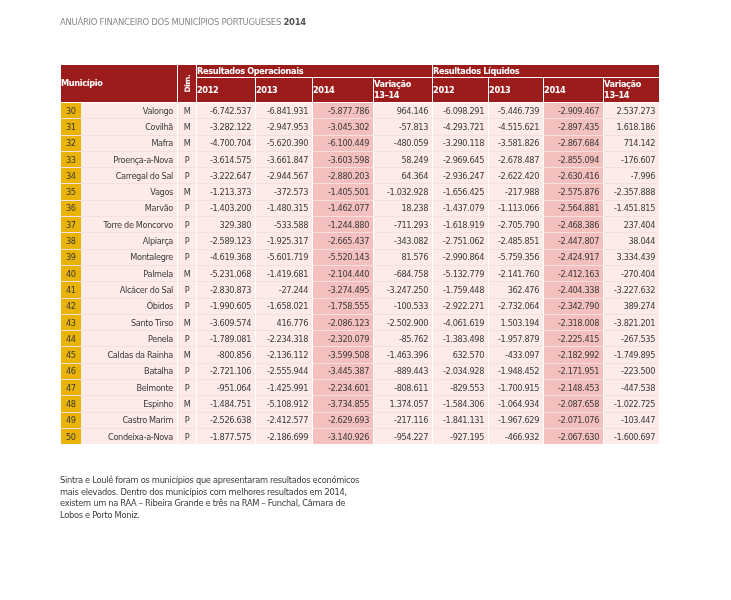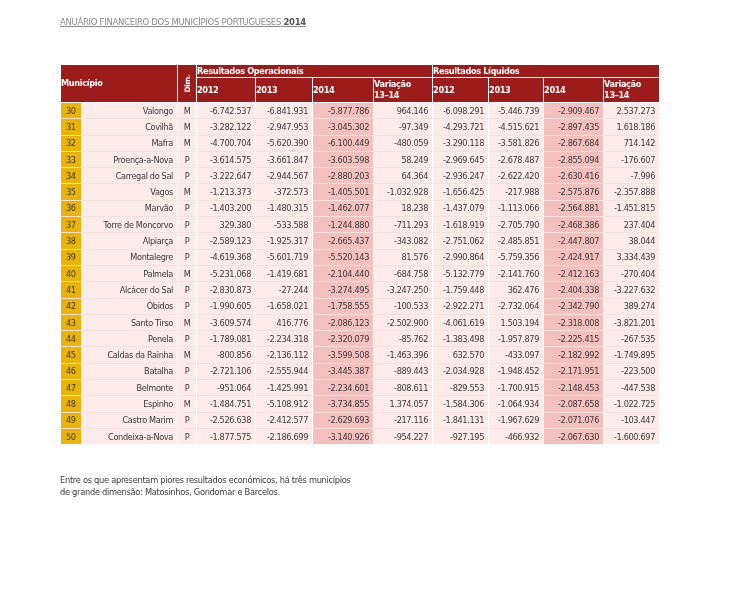--- a/index.html
+++ b/index.html
@@ -1,17 +1,17 @@
 <!DOCTYPE html>
 <html><head>
 <meta charset="utf-8">
 <style>
   html,body{margin:0;padding:0;background:#ffffff;}
   body{width:731px;height:600px;position:relative;overflow:hidden;font-family:"DejaVu Sans",sans-serif;}
-  .doc-header{position:absolute;left:60px;top:17px;font-size:8.5px;color:#8a8a8a;letter-spacing:-0.3px;white-space:nowrap;text-decoration:underline;}
+  .doc-header{position:absolute;left:60px;top:17px;font-size:8.5px;color:#8a8a8a;letter-spacing:-0.3px;white-space:nowrap;}
   .doc-header b{color:#555;font-weight:bold;}
   table{position:absolute;left:60px;top:64px;border-collapse:collapse;table-layout:fixed;width:599px;font-size:8.2px;letter-spacing:-0.35px;}
   th{background:#9c1b1b;color:#ffffff;font-weight:bold;border:1px solid #ffffff;padding:0;text-align:left;line-height:11px;}
   th.group{height:12px;}
   th.sub{height:24px;}
   th.dim .v{display:inline-block;transform:rotate(-90deg);font-size:7.5px;}
   td{height:15.3px;padding:0 4px;border-left:1px solid #ffffff;border-right:1px solid #ffffff;border-top:1px solid #f6e0de;color:#3a3a3a;white-space:nowrap;overflow:hidden;background:#fcebe9;text-align:right;}
   td.rank{text-align:left;padding-left:5px;background:#eab308;border-right:none;}
   td.name{text-align:right;padding-left:2px;border-left:none;}
   td.dimc{text-align:center;}
@@ -73,21 +73,21 @@
         <td class="hl">-2.909.467</td>
         <td>2.537.273</td>
       </tr>
       <tr>
         <td class="rank">31</td>
         <td class="name">Covilhã</td>
         <td class="dimc">M</td>
         <td>-3.282.122</td>
         <td>-2.947.953</td>
         <td class="hl">-3.045.302</td>
-        <td>-97.349</td>
+        <td>-57.813</td>
         <td>-4.293.721</td>
         <td>-4.515.621</td>
         <td class="hl">-2.897.435</td>
         <td>1.618.186</td>
       </tr>
       <tr>
         <td class="rank">32</td>
         <td class="name">Mafra</td>
         <td class="dimc">M</td>
         <td>-4.700.704</td>
@@ -330,14 +330,14 @@
         <td>-954.227</td>
         <td>-927.195</td>
         <td>-466.932</td>
         <td class="hl">-2.067.630</td>
         <td>-1.600.697</td>
       </tr>
     </tbody>
 </table>
 
 <div class="note">
-  <p>Entre os que apresentam piores resultados económicos, há três municípios de grande dimensão: Matosinhos, Gondomar e Barcelos.</p>
+  <p>Sintra e Loulé foram os municípios que apresentaram resultados económicos mais elevados. Dentro dos municípios com melhores resultados em 2014, existem um na RAA – Ribeira Grande e três na RAM – Funchal, Câmara de Lobos e Porto Moniz.</p>
 </div>
 
 </body></html>

